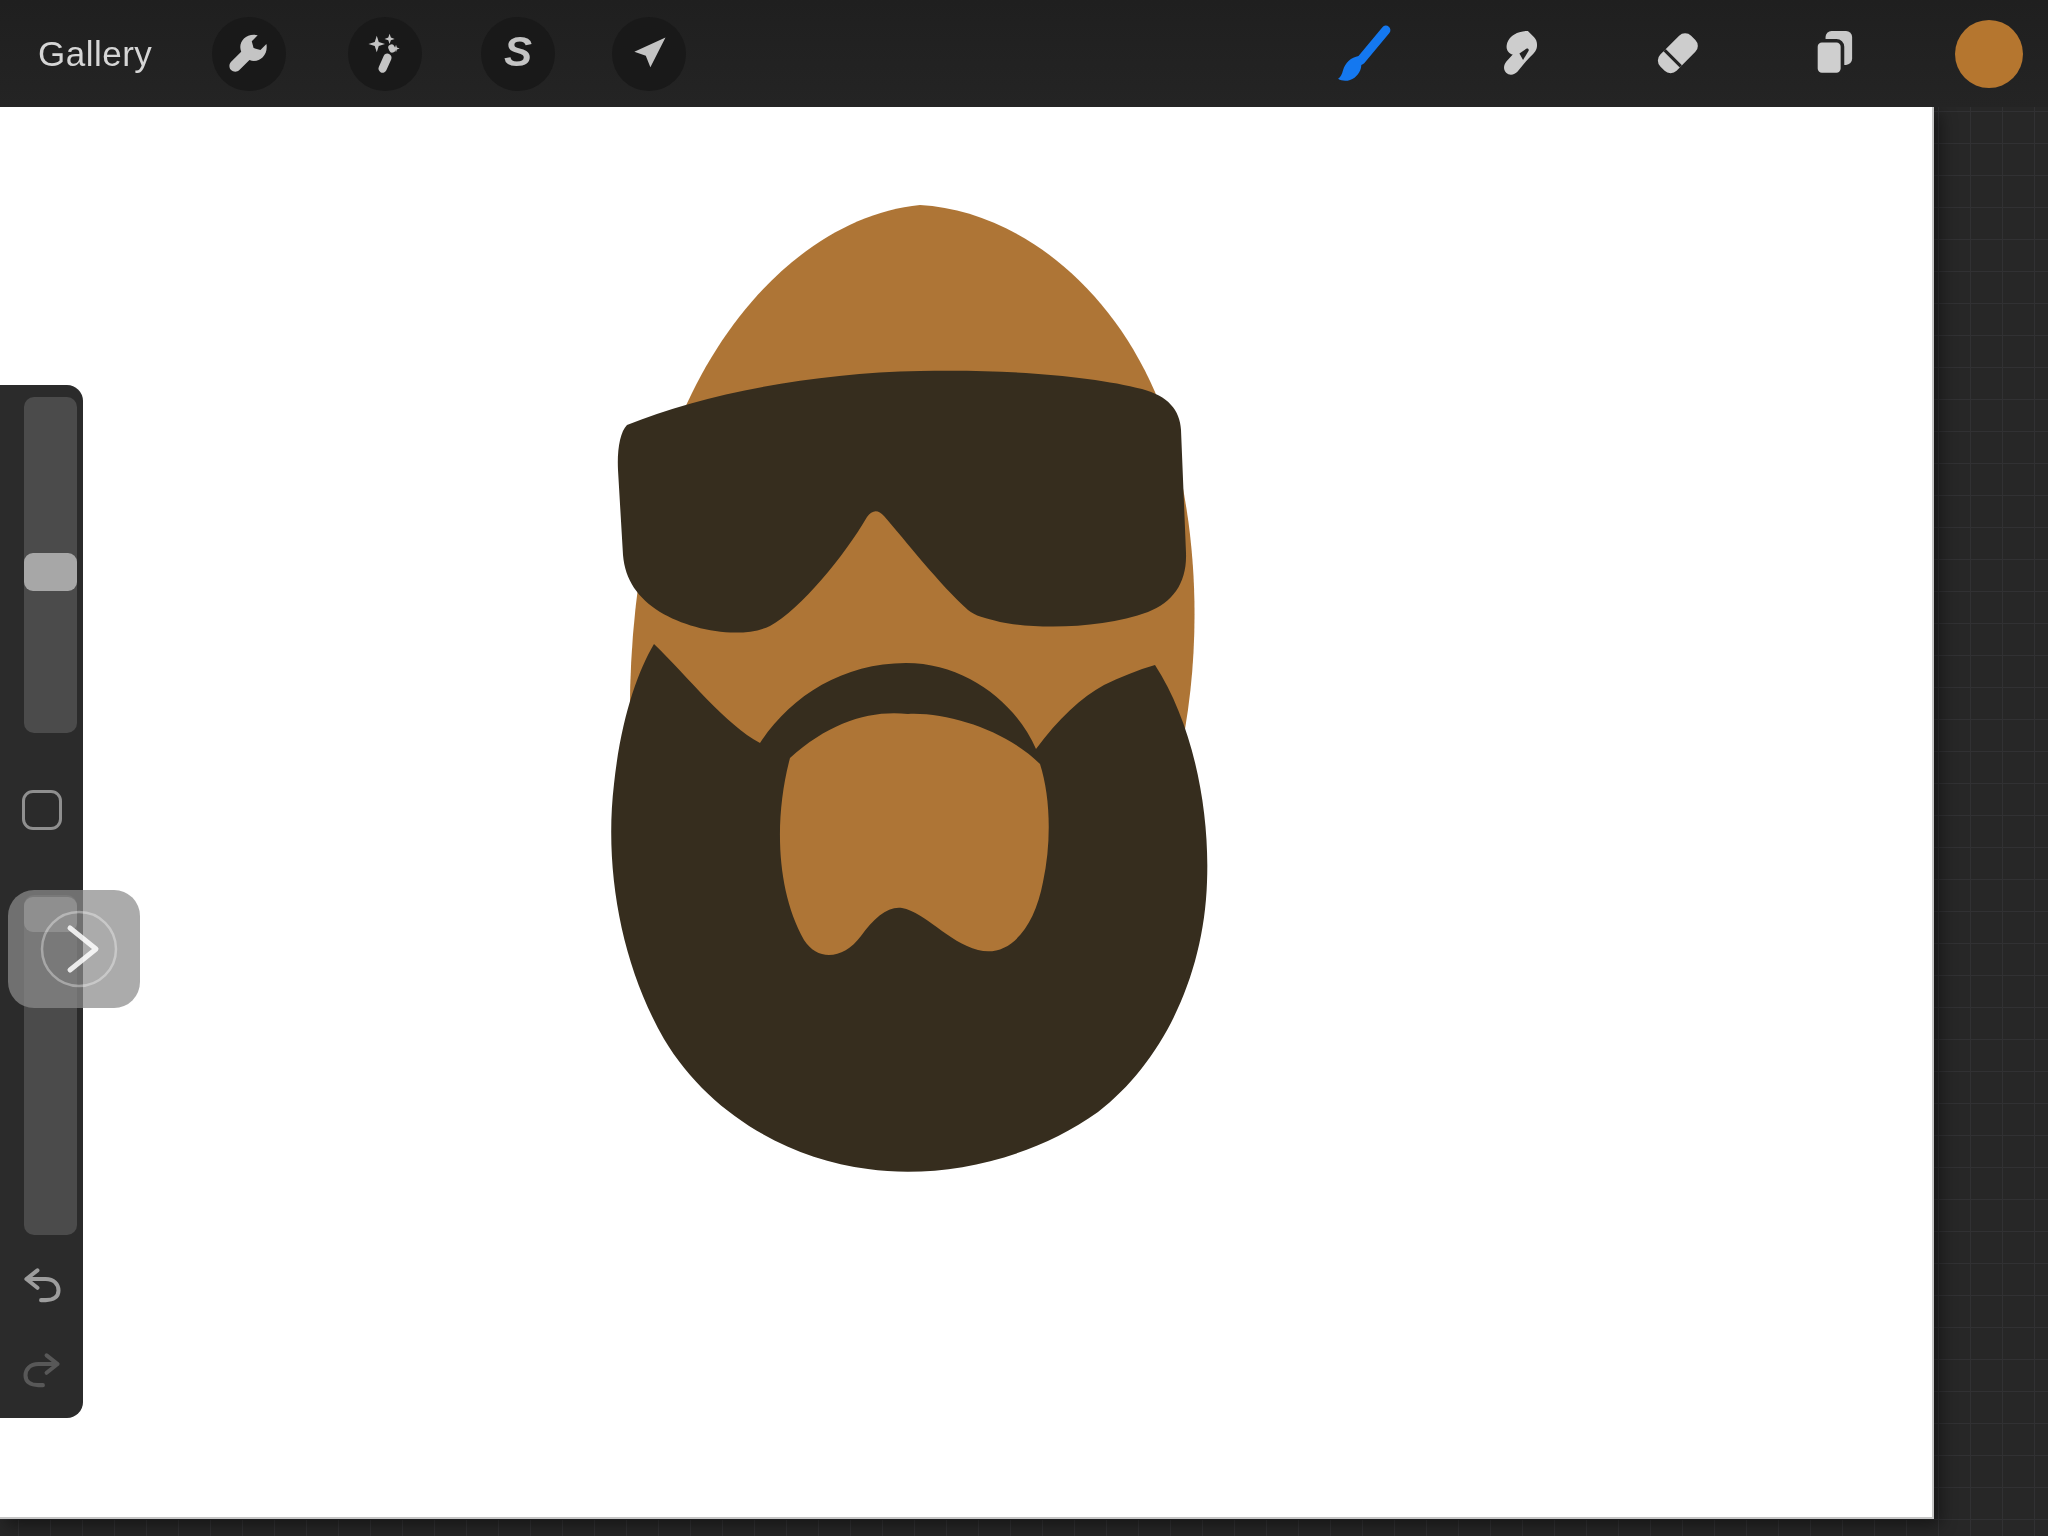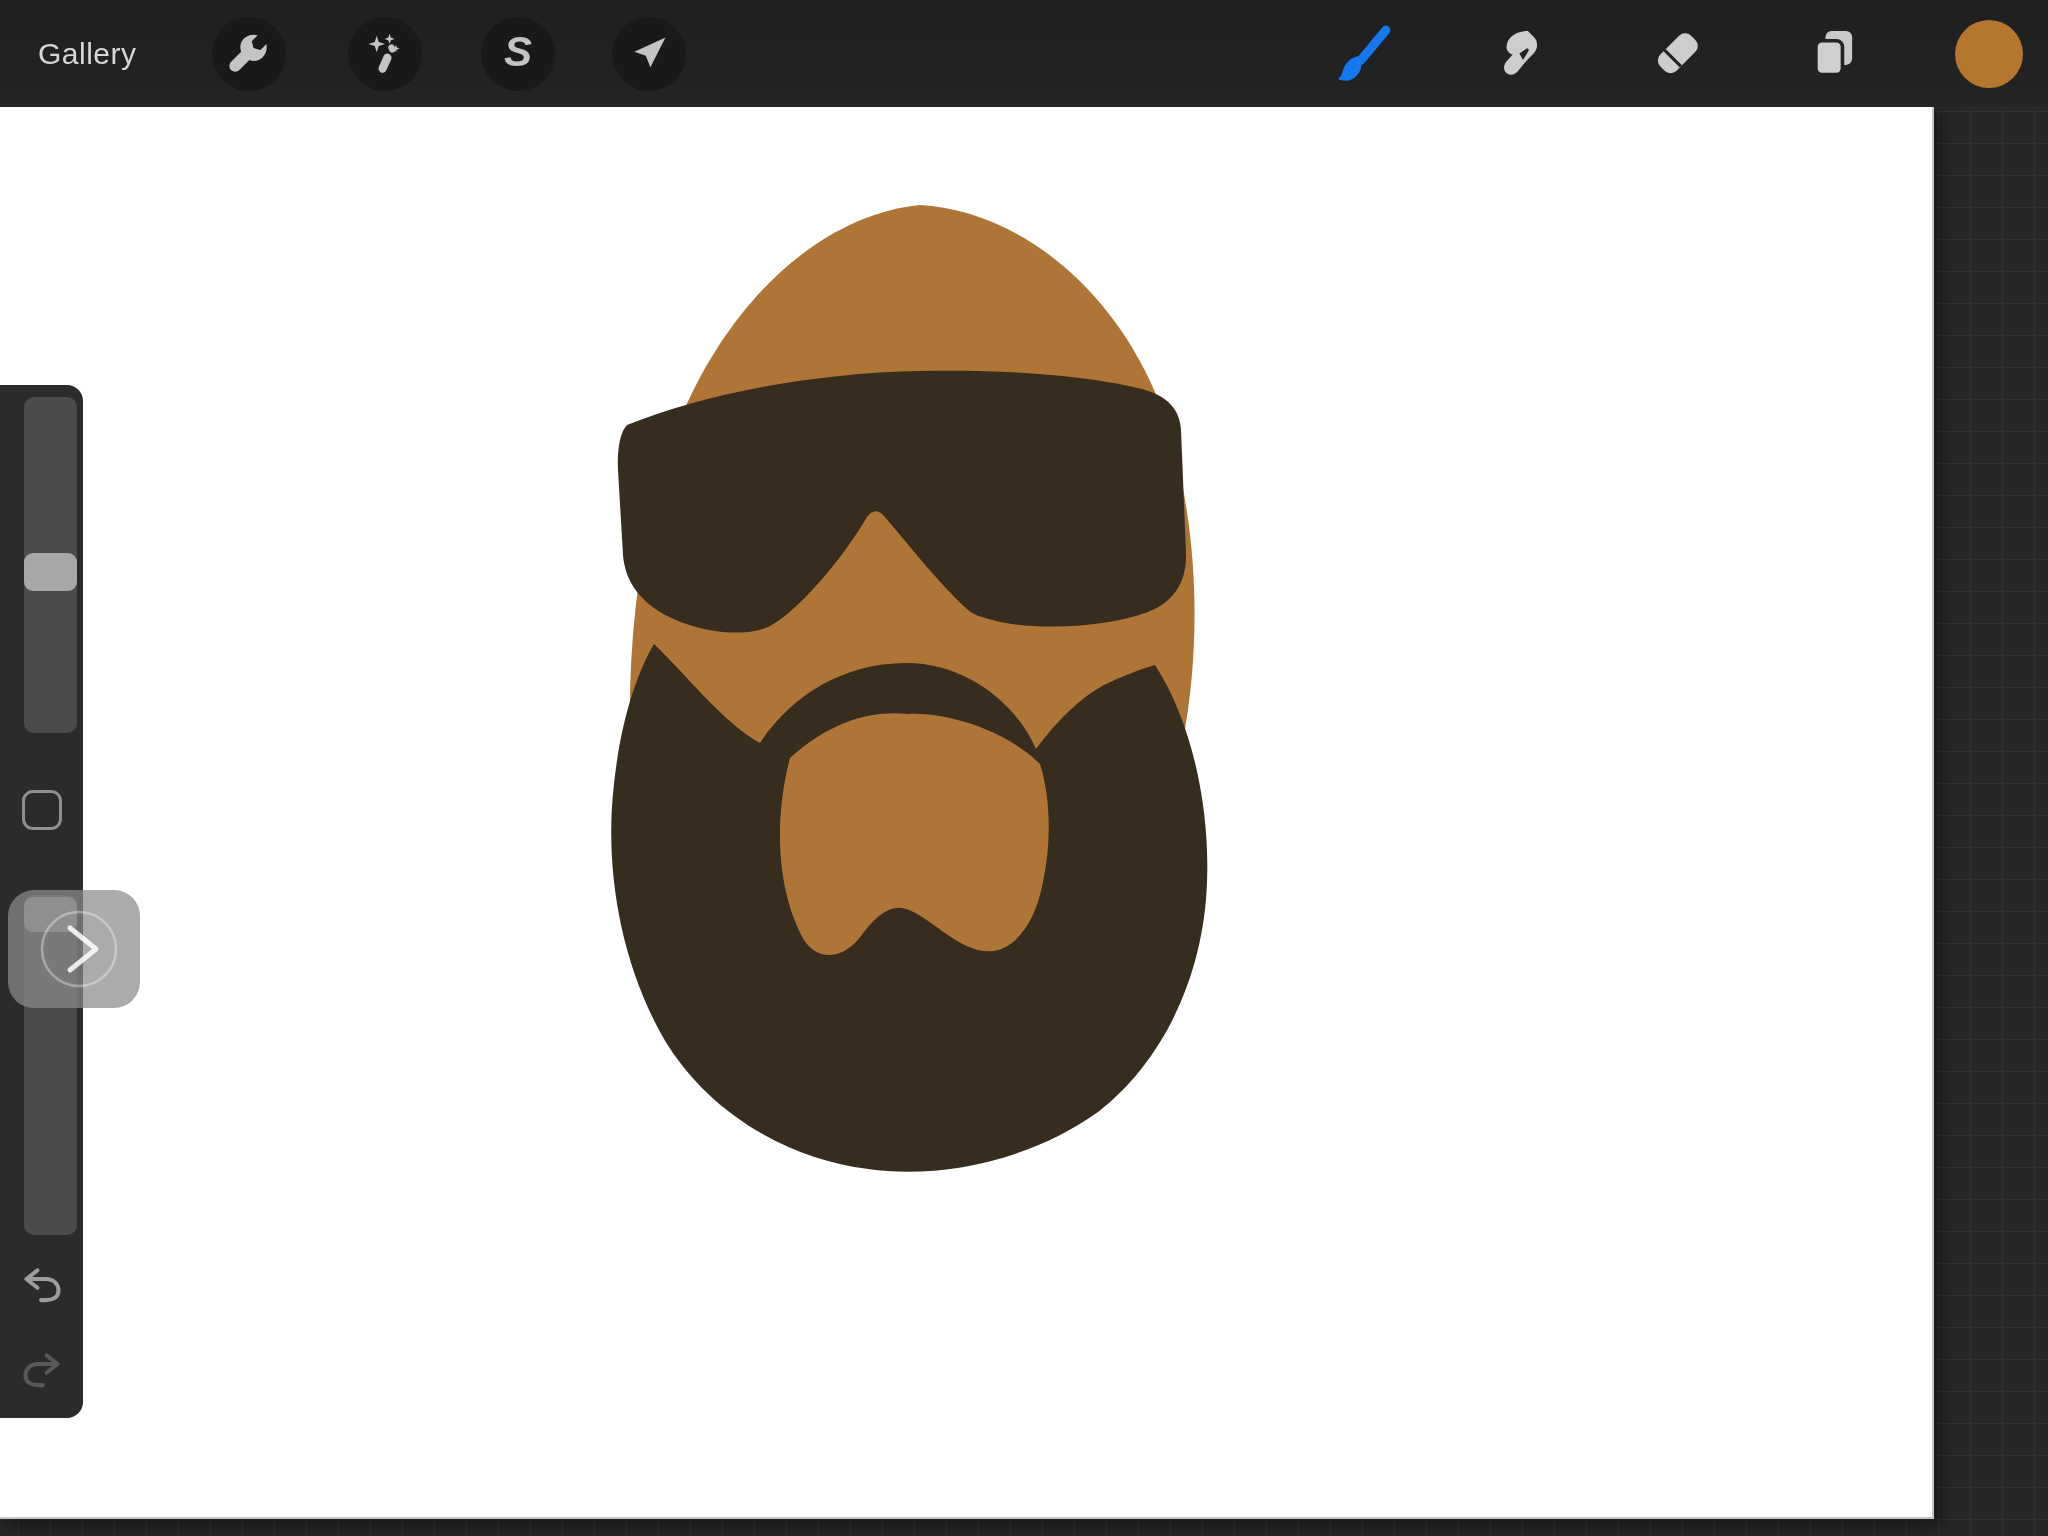--- a/index.html
+++ b/index.html
@@ -22,21 +22,21 @@
     box-shadow:6px 6px 16px rgba(0,0,0,.45);
   }
   .canvas svg{position:absolute;left:0;top:0;}
   
   .topbar{
     position:absolute;left:0;top:0;width:2048px;height:107px;
     background:linear-gradient(180deg,#1f1f1f 0%,#242424 100%);
   }
   .gallery{
     position:absolute;left:38px;top:0;height:107px;line-height:107px;
-    color:#d6d6d6;font-size:30px;letter-spacing:.5px;cursor:pointer;
+    color:#d6d6d6;font-size:35px;letter-spacing:.5px;cursor:pointer;
   }
   .cbtn{
     position:absolute;top:17px;width:74px;height:74px;border-radius:50%;
     background:#191919;display:flex;align-items:center;justify-content:center;cursor:pointer;
   }
   .cbtn svg{display:block;}
   .rbtn{
     position:absolute;top:16px;width:76px;height:76px;
     display:flex;align-items:center;justify-content:center;cursor:pointer;
   }

